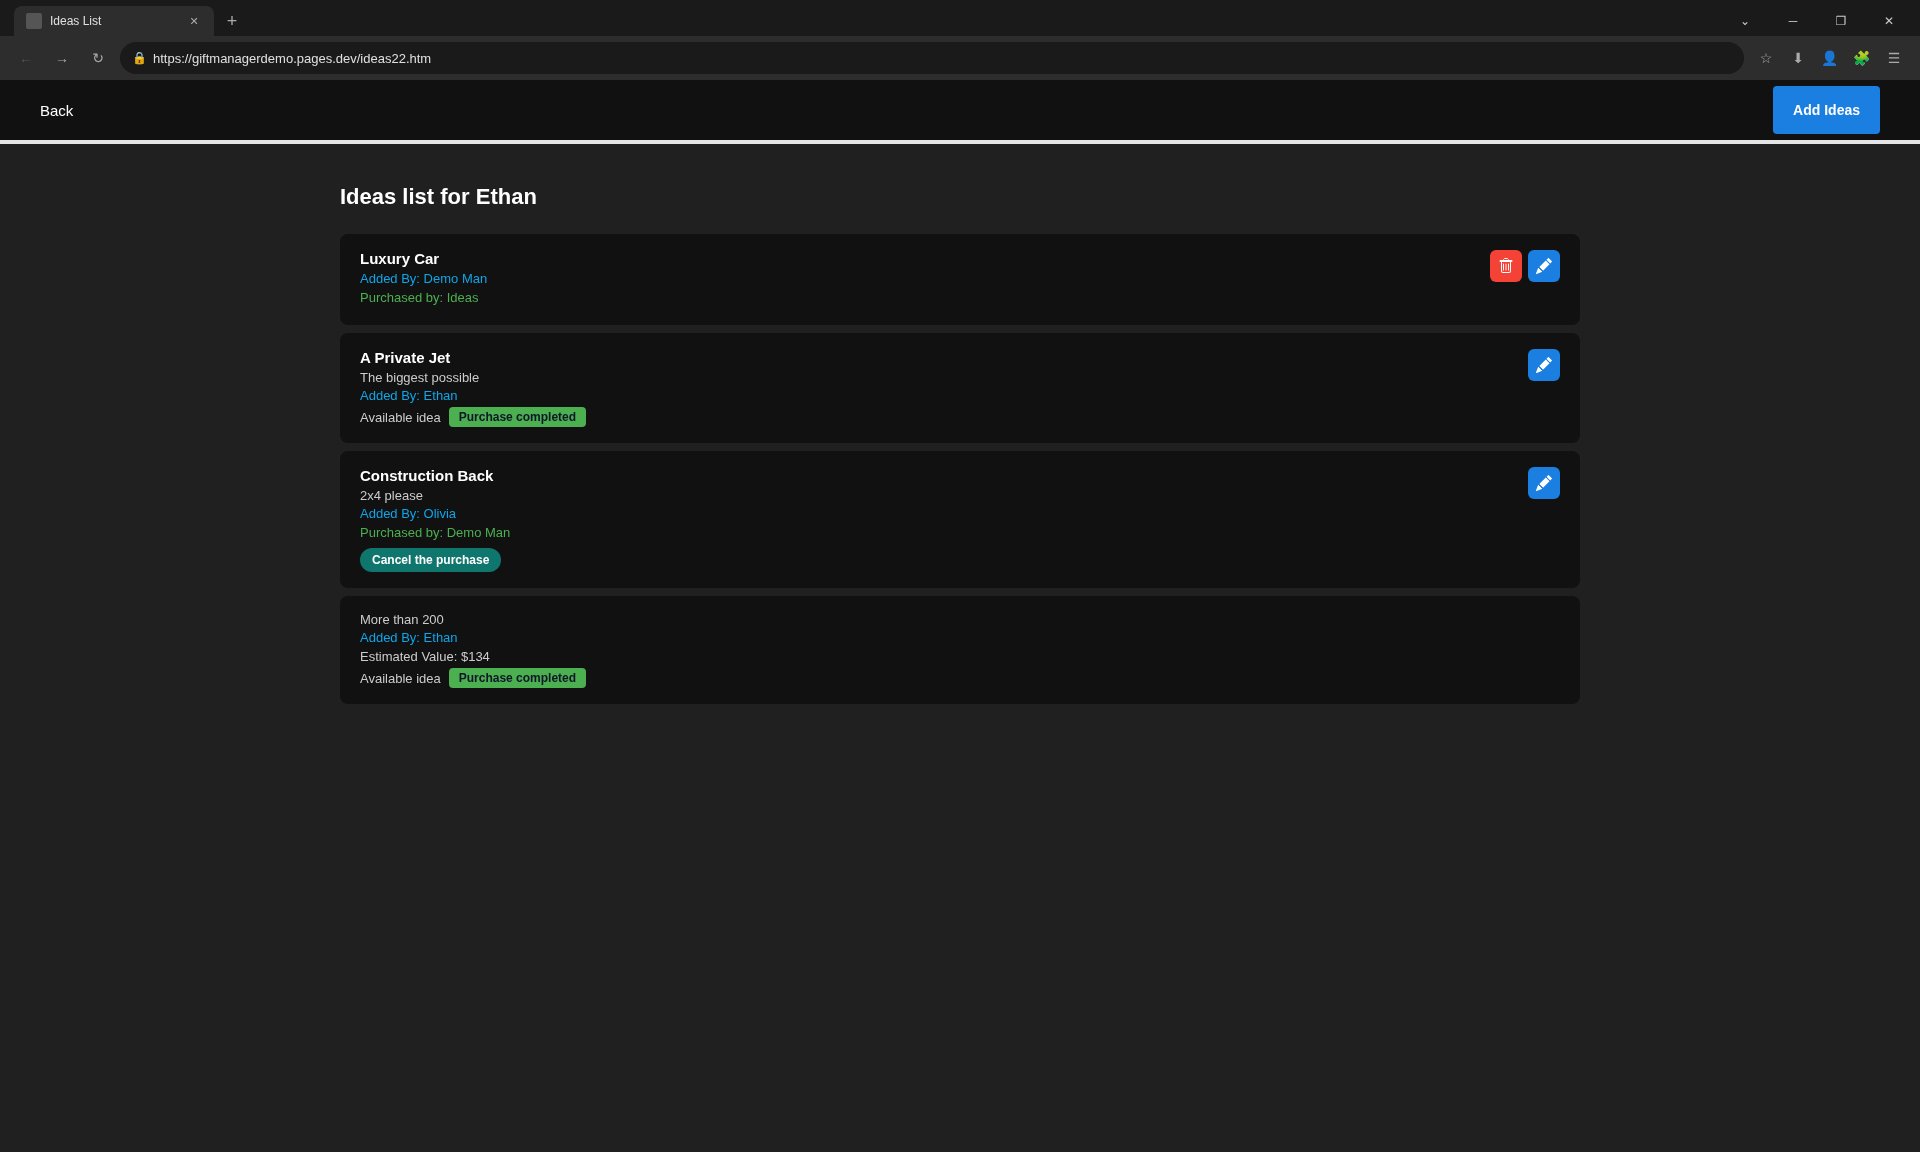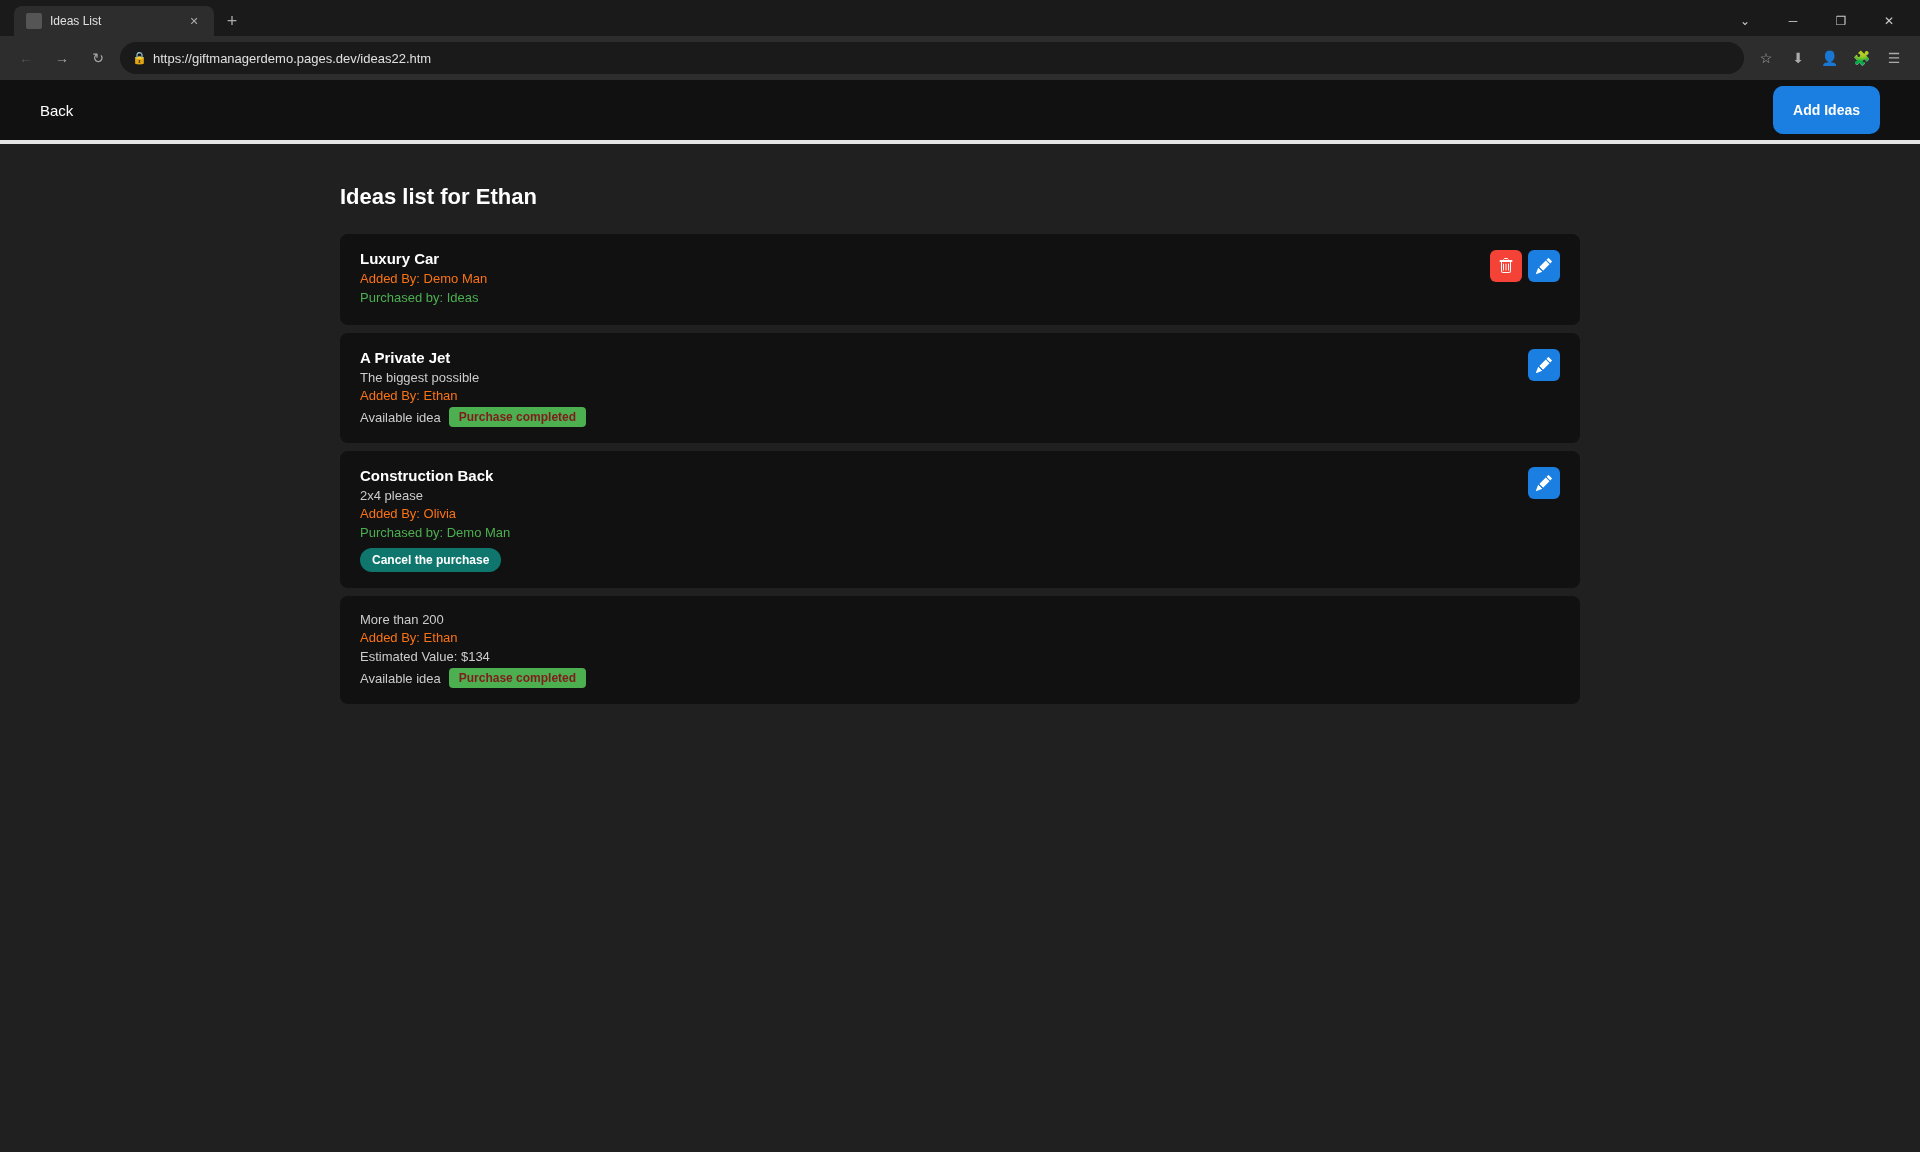--- a/index.html
+++ b/index.html
@@ -168,21 +168,21 @@
       cursor: pointer;
       background: none;
       border: none;
       font-family: inherit;
     }
 
     .add-ideas-btn {
       background: #1a7fe0;
       color: #fff;
       border: none;
-      border-radius: 10px;
+      border-radius: 4px;
       padding: 16px 20px;
       font-size: 14px;
       font-weight: 600;
       cursor: pointer;
       font-family: inherit;
     }
 
     .main-content {
       padding: 40px 340px;
     }
@@ -220,21 +220,21 @@
       margin-bottom: 4px;
     }
 
     .idea-description {
       color: #ccc;
       font-size: 13px;
       margin-bottom: 3px;
     }
 
     .idea-added-by {
-      color: #f97316;
+      color: #0ea5e9;
       font-size: 13px;
       margin-bottom: 4px;
     }
 
     .idea-purchased-by {
       color: #4caf50;
       font-size: 13px;
       margin-bottom: 4px;
     }
 
@@ -252,21 +252,21 @@
     }
 
     .tag-available {
       color: #ccc;
       font-size: 13px;
       font-weight: 500;
     }
 
     .badge-purchase-completed {
       background: #4caf50;
-      color: #7f1d1d;
+      color: #0f172a;
       font-size: 12px;
       font-weight: 600;
       padding: 3px 10px;
       border-radius: 4px;
       cursor: pointer;
     }
 
     .btn-cancel-purchase {
       background: #0f766e;
       color: #fff;

